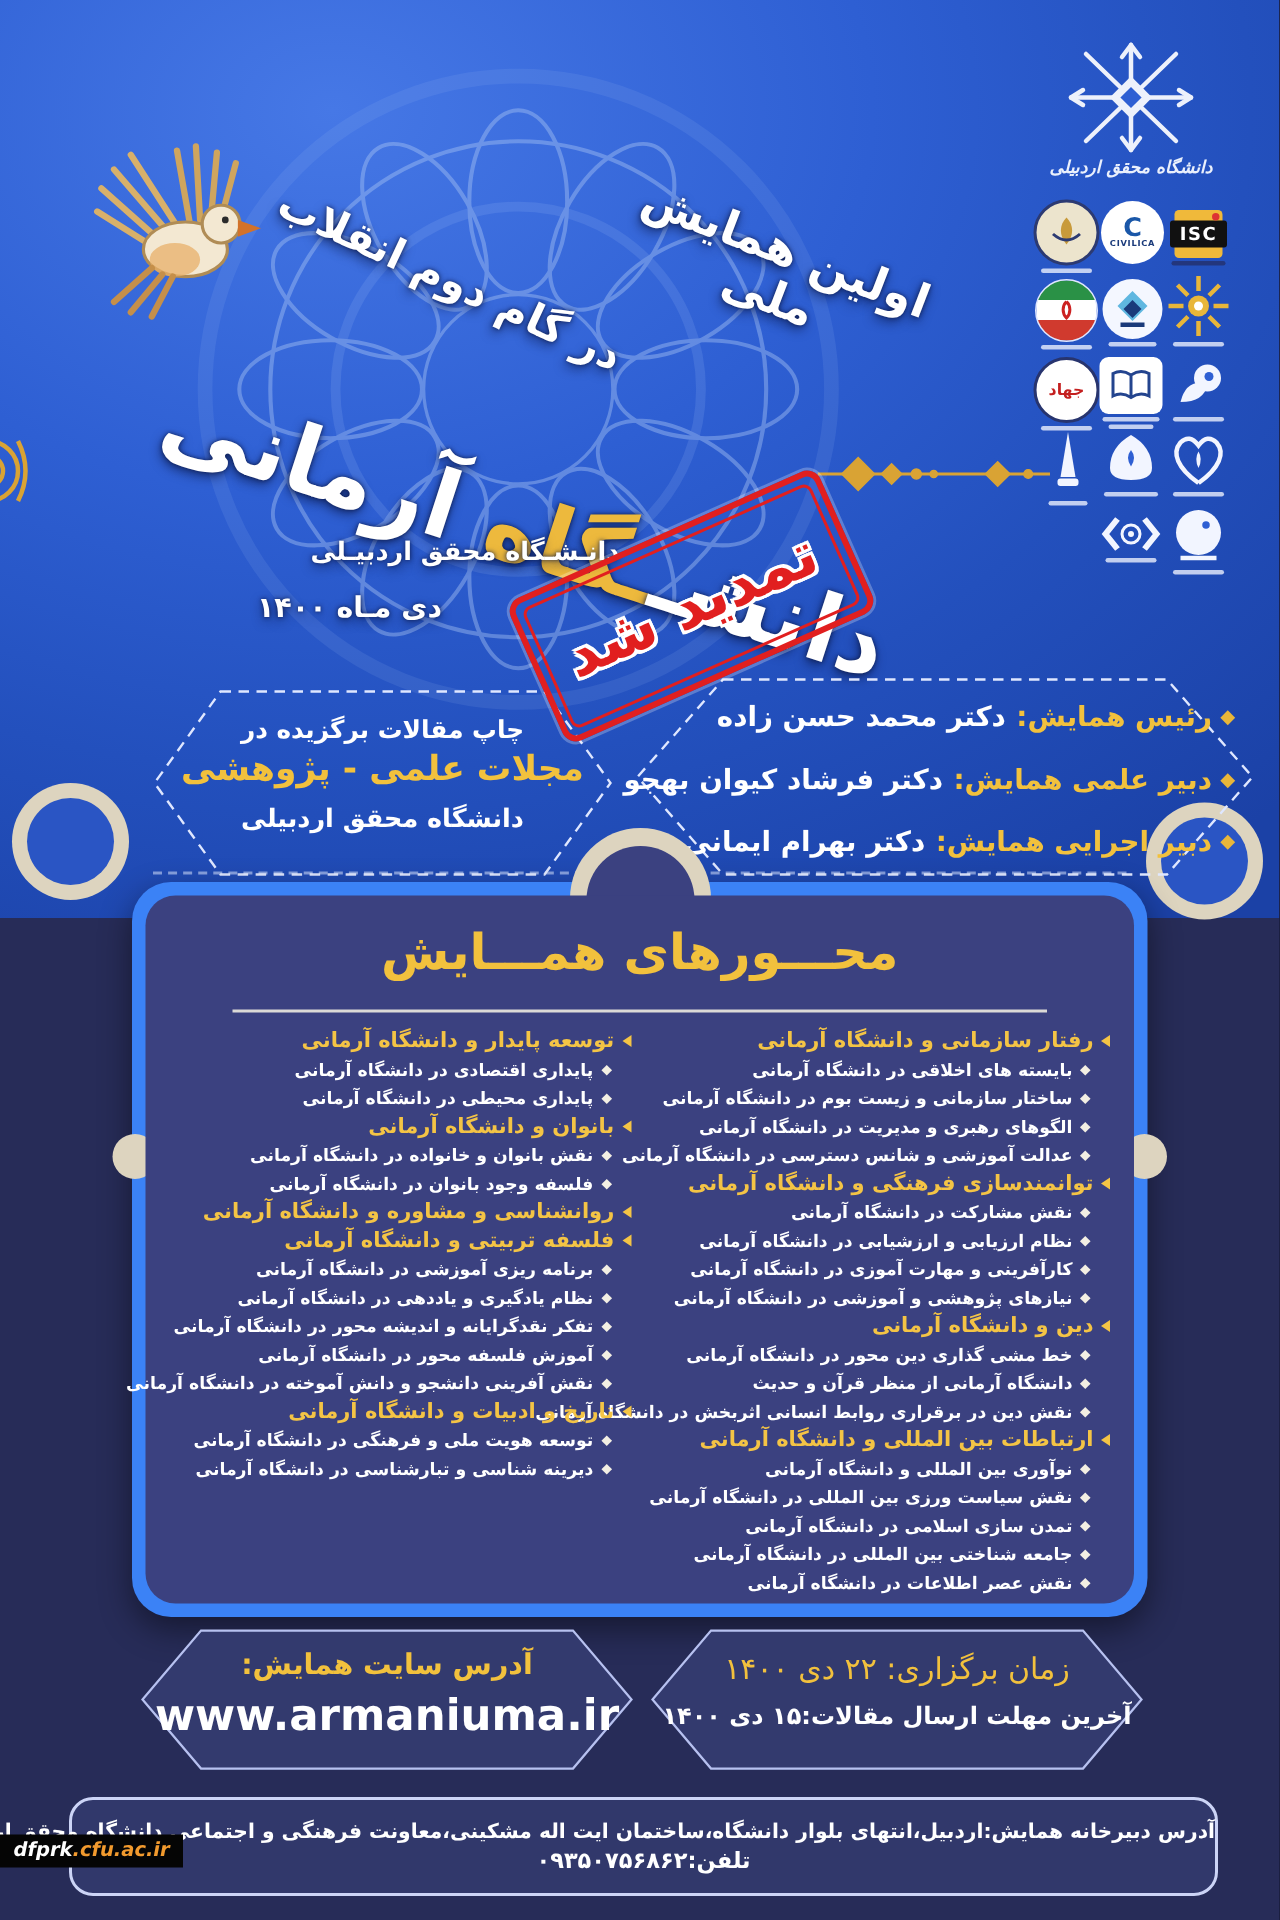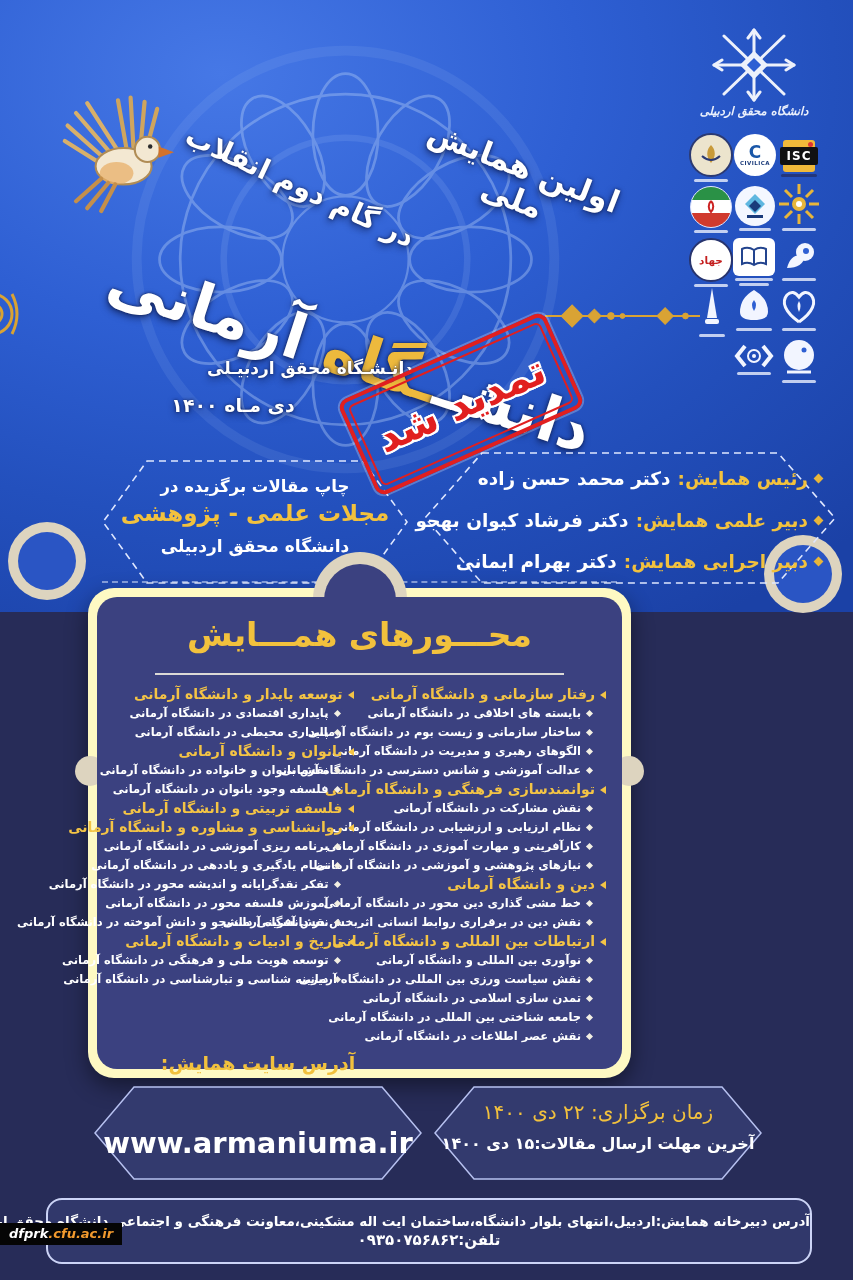--- a/index.html
+++ b/index.html
@@ -31,39 +31,39 @@
   .hexline{fill:none;stroke:#dfe7ff;stroke-width:1.6;stroke-dasharray:7 5;}
   .pub-l1{left:102px;top:477px;width:306px;font-size:16.5px;color:#fff;font-weight:bold;text-align:center;}
   .pub-l2{left:102px;top:500px;width:306px;font-size:23px;color:#f2c13d;font-weight:bold;text-align:center;}
   .pub-l3{left:102px;top:536px;width:306px;font-size:17px;color:#fff;font-weight:bold;text-align:center;}
   .org-rows{left:446px;top:468px;width:376px;height:104px;display:flex;flex-direction:column;justify-content:space-between;padding-right:8px;}
   .org-row{display:flex;align-items:center;gap:7px;font-size:18.5px;font-weight:bold;white-space:nowrap;}
   .org-label{color:#f2c13d;}
   .org-name{color:#fff;}
   .dia{display:inline-block;width:7px;height:7px;background:#e8b63a;transform:rotate(45deg);flex:0 0 auto;}
   
-  .panel{left:88px;top:588px;width:543px;height:490px;background:#fef9c3;border-radius:26px;
+  .panel{left:88px;top:588px;width:677px;height:490px;background:#3b82f6;border-radius:26px;
     box-shadow:0 8px 22px rgba(0,0,0,.45);}
   .panel-topdash{position:absolute;top:-7px;left:14px;right:14px;border-top:2px dashed rgba(230,238,255,.5);}
   .dome-outer{position:absolute;left:50%;top:-36px;width:94px;height:94px;margin-left:-47px;background:#ddd4bf;border-radius:50%;}
   .dome-inner{position:absolute;left:50%;top:-24px;width:72px;height:72px;margin-left:-36px;background:#3b4180;border-radius:50%;}
   .side-circ{position:absolute;top:168px;width:30px;height:30px;background:#ddd4bf;border-radius:50%;}
   .panel-inner{position:absolute;inset:9px;background:#3b4180;border-radius:20px;}
   .panel-title{position:absolute;top:18px;left:0;width:100%;text-align:center;color:#f2c13d;
     font-size:33px;font-weight:bold;letter-spacing:1px;}
   .panel-hr{position:absolute;top:76px;left:58px;right:58px;height:2px;background:#e9e6dd;opacity:.92;}
   .cols{position:absolute;top:88px;left:12px;right:16px;bottom:8px;display:flex;gap:8px;direction:rtl;}
   .col{flex:1;min-width:0;}
   .sec-header{color:#f4c445;font-size:14px;font-weight:bold;line-height:19px;white-space:nowrap;}
   .sec-header .tri{display:inline-block;width:0;height:0;border-top:4px solid transparent;
     border-bottom:4px solid transparent;border-right:6px solid #f4c445;margin-left:5px;}
   .sec-item{color:#fff;font-size:11.5px;font-weight:bold;line-height:19px;padding-right:14px;white-space:nowrap;}
   .sec-item .fdia{display:inline-block;width:5px;height:5px;background:#f3efe3;transform:rotate(45deg);margin-left:6px;vertical-align:1px;}
   
-  .site-label{left:94px;top:1052px;width:328px;text-align:center;color:#f2c13d;font-size:19px;font-weight:bold;}
+  .site-label{left:94px;top:1099px;width:328px;text-align:center;color:#f2c13d;font-size:19px;font-weight:bold;}
   .site-url{left:94px;top:1126px;width:328px;text-align:center;color:#fff;font-size:29px;font-weight:bold;direction:ltr;}
   .sch-l1{left:434px;top:1100px;width:328px;text-align:center;color:#f2c13d;font-size:20px;font-weight:normal;}
   .sch-l2{left:434px;top:1134px;width:328px;text-align:center;color:#fff;font-size:16px;font-weight:bold;}
   
   .footer{left:46px;top:1198px;width:762px;height:62px;background:#31386b;border:2px solid #ccd4f6;
     border-radius:16px;display:flex;flex-direction:column;justify-content:center;gap:2px;}
   .footer div{text-align:center;color:#fff;font-weight:bold;white-space:nowrap;}
   .f1{font-size:13.5px;}
   .f2{font-size:15px;}
   .watermark{left:0;top:1223px;background:#050505;padding:3px 9px 4px 9px;direction:ltr;
@@ -204,37 +204,38 @@
             <div class="sec-item"><span class="fdia"></span><span>ساختار سازمانی و زیست بوم در دانشگاه آرمانی</span></div>
             <div class="sec-item"><span class="fdia"></span><span>الگوهای رهبری و مدیریت در دانشگاه آرمانی</span></div>
             <div class="sec-item"><span class="fdia"></span><span>عدالت آموزشی و شانس دسترسی در دانشگاه آرمانی</span></div>
             <div class="sec-header"><span class="tri"></span><span>توانمندسازی فرهنگی و دانشگاه آرمانی</span></div>
             <div class="sec-item"><span class="fdia"></span><span>نقش مشارکت در دانشگاه آرمانی</span></div>
             <div class="sec-item"><span class="fdia"></span><span>نظام ارزیابی و ارزشیابی در دانشگاه آرمانی</span></div>
             <div class="sec-item"><span class="fdia"></span><span>کارآفرینی و مهارت آموزی در دانشگاه آرمانی</span></div>
             <div class="sec-item"><span class="fdia"></span><span>نیازهای پژوهشی و آموزشی در دانشگاه آرمانی</span></div>
             <div class="sec-header"><span class="tri"></span><span>دین و دانشگاه آرمانی</span></div>
             <div class="sec-item"><span class="fdia"></span><span>خط مشی گذاری دین محور در دانشگاه آرمانی</span></div>
+            <div class="sec-item"><span class="fdia"></span><span>دانشگاه آرمانی از منظر قرآن و حدیث</span></div>
             <div class="sec-item"><span class="fdia"></span><span>نقش دین در برقراری روابط انسانی اثربخش در دانشگاه آرمانی</span></div>
             <div class="sec-header"><span class="tri"></span><span>ارتباطات بین المللی و دانشگاه آرمانی</span></div>
             <div class="sec-item"><span class="fdia"></span><span>نوآوری بین المللی و دانشگاه آرمانی</span></div>
             <div class="sec-item"><span class="fdia"></span><span>نقش سیاست ورزی بین المللی در دانشگاه آرمانی</span></div>
             <div class="sec-item"><span class="fdia"></span><span>تمدن سازی اسلامی در دانشگاه آرمانی</span></div>
             <div class="sec-item"><span class="fdia"></span><span>جامعه شناختی بین المللی در دانشگاه آرمانی</span></div>
             <div class="sec-item"><span class="fdia"></span><span>نقش عصر اطلاعات در دانشگاه آرمانی</span></div>
           </div>
         <div class="col" id="col-left">
             <div class="sec-header"><span class="tri"></span><span>توسعه پایدار و دانشگاه آرمانی</span></div>
             <div class="sec-item"><span class="fdia"></span><span>پایداری اقتصادی در دانشگاه آرمانی</span></div>
             <div class="sec-item"><span class="fdia"></span><span>پایداری محیطی در دانشگاه آرمانی</span></div>
             <div class="sec-header"><span class="tri"></span><span>بانوان و دانشگاه آرمانی</span></div>
             <div class="sec-item"><span class="fdia"></span><span>نقش بانوان و خانواده در دانشگاه آرمانی</span></div>
             <div class="sec-item"><span class="fdia"></span><span>فلسفه وجود بانوان در دانشگاه آرمانی</span></div>
+            <div class="sec-header"><span class="tri"></span><span>روانشناسی و مشاوره و دانشگاه آرمانی</span></div>
             <div class="sec-header"><span class="tri"></span><span>فلسفه تربیتی و دانشگاه آرمانی</span></div>
-            <div class="sec-header"><span class="tri"></span><span>روانشناسی و مشاوره و دانشگاه آرمانی</span></div>
             <div class="sec-item"><span class="fdia"></span><span>برنامه ریزی آموزشی در دانشگاه آرمانی</span></div>
             <div class="sec-item"><span class="fdia"></span><span>نظام یادگیری و یاددهی در دانشگاه آرمانی</span></div>
             <div class="sec-item"><span class="fdia"></span><span>تفکر نقدگرایانه و اندیشه محور در دانشگاه آرمانی</span></div>
             <div class="sec-item"><span class="fdia"></span><span>آموزش فلسفه محور در دانشگاه آرمانی</span></div>
             <div class="sec-item"><span class="fdia"></span><span>نقش آفرینی دانشجو و دانش آموخته در دانشگاه آرمانی</span></div>
             <div class="sec-header"><span class="tri"></span><span>تاریخ و ادبیات و دانشگاه آرمانی</span></div>
             <div class="sec-item"><span class="fdia"></span><span>توسعه هویت ملی و فرهنگی در دانشگاه آرمانی</span></div>
             <div class="sec-item"><span class="fdia"></span><span>دیرینه شناسی و تبارشناسی در دانشگاه آرمانی</span></div>
           </div>
       </div>

